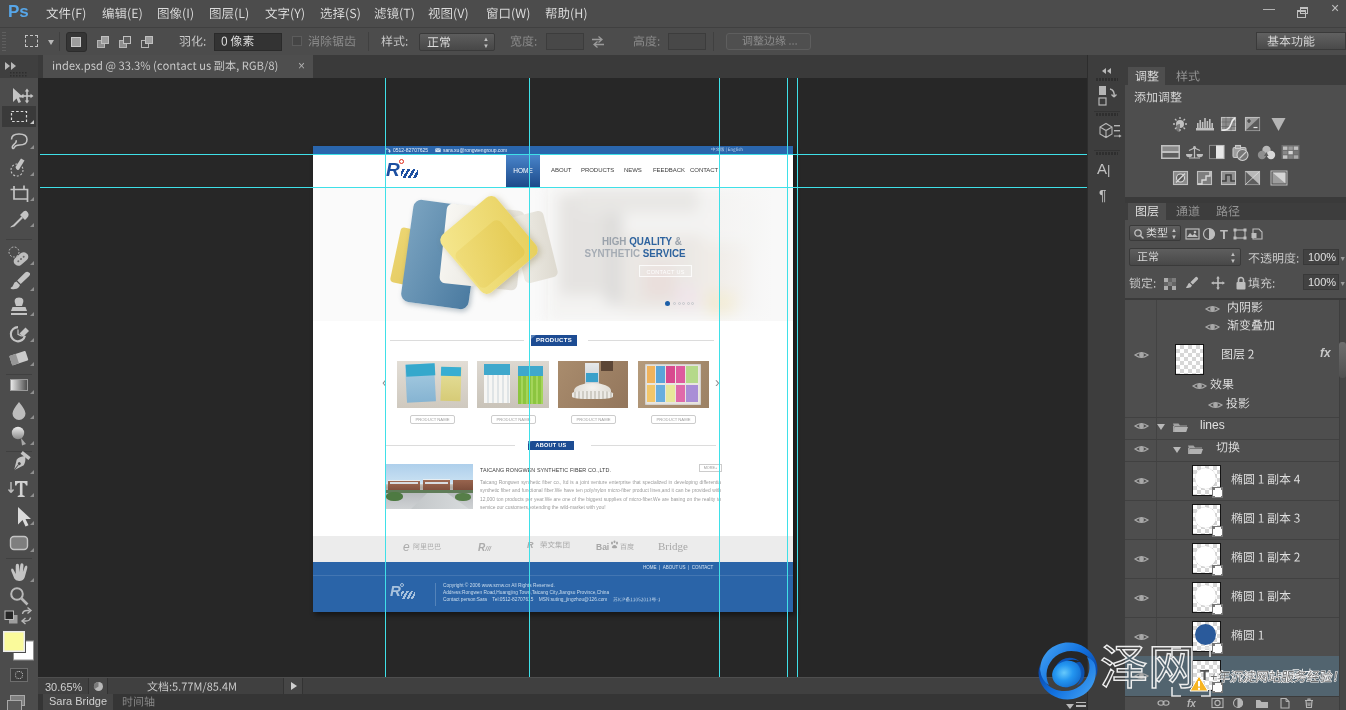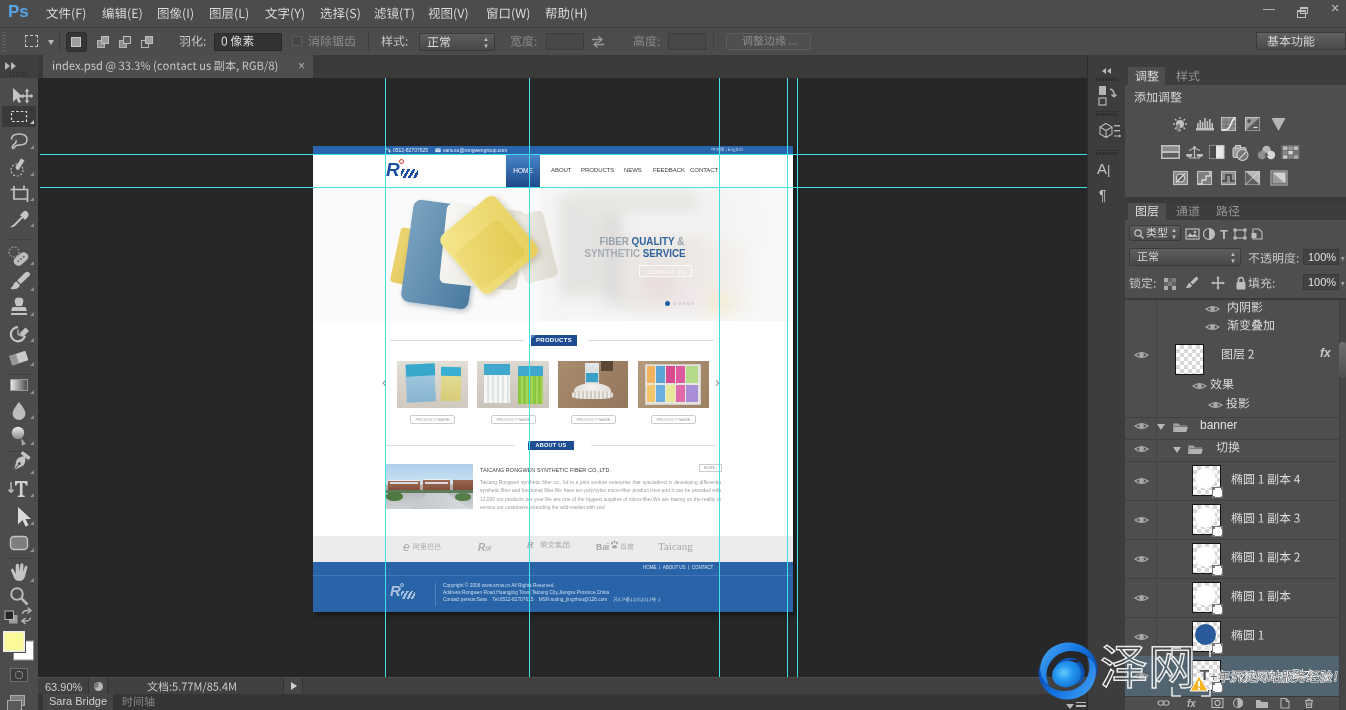--- a/index.html
+++ b/index.html
@@ -530,21 +530,21 @@
       <div style="position:absolute;left:78px;top:14px;width:164px;height:110px;filter:blur(0.45px);">
         <div style="position:absolute;left:4px;top:30px;width:46px;height:56px;background:linear-gradient(110deg,#ecd672,#dfc258);border-radius:4px;transform:rotate(12deg);"></div>
         <div style="position:absolute;left:16px;top:2px;width:68px;height:103px;background:linear-gradient(105deg,#7aa3c0,#4a7aa0);border-radius:8px;transform:rotate(8deg);box-shadow:2px 2px 5px rgba(60,90,110,0.35);"></div>
         <div style="position:absolute;left:52px;top:6px;width:78px;height:80px;background:linear-gradient(100deg,#f8f7f3,#e2dfd7);border-radius:6px;transform:rotate(6deg);"></div>
         <div style="position:absolute;left:126px;top:12px;width:34px;height:68px;background:linear-gradient(100deg,#f2f0ea,#ddd9cf);border-radius:5px;transform:rotate(-14deg);"></div>
         <div style="position:absolute;left:62px;top:6px;width:72px;height:76px;background:linear-gradient(115deg,#f5e78e,#e7cf5c);border-radius:8px;transform:rotate(-40deg);box-shadow:1px 3px 6px rgba(130,115,60,0.35);"></div>
         <div style="position:absolute;left:70px;top:30px;width:58px;height:46px;background:linear-gradient(115deg,#f0dd7a,#e4ca52);border-radius:6px;transform:rotate(-40deg);"></div>
       </div>
 
       <div style="position:absolute;left:142px;top:49px;width:360px;height:24px;text-align:center;font-weight:bold;font-size:10px;letter-spacing:0px;line-height:11.5px;transform:scaleX(0.98);">
-        <span style="display:inline-block;transform:translateX(7px);"><span style="color:#9aa2ab;">FIBER </span><span style="color:#2e639e;">QUALITY</span><span style="color:#9aa2ab;"> &amp;</span></span><br>
+        <span style="display:inline-block;transform:translateX(7px);"><span style="color:#9aa2ab;">HIGH </span><span style="color:#2e639e;">QUALITY</span><span style="color:#9aa2ab;"> &amp;</span></span><br>
         <span style="color:#a5acb4;">SYNTHETIC </span><span style="color:#2e639e;">SERVICE</span>
       </div>
       <div style="position:absolute;left:326px;top:78px;width:53px;height:12px;border:1px solid rgba(255,255,255,0.8);background:rgba(250,250,250,0.12);color:#fefefe;font-size:5.5px;text-align:center;line-height:12px;letter-spacing:0.3px;">CONTACT US</div>
 
       <div style="position:absolute;left:352px;top:114px;width:5px;height:5px;border-radius:50%;background:#1c5fa8;"></div>
       <div style="position:absolute;left:360px;top:115px;width:3px;height:3px;border-radius:50%;border:0.8px solid #c4c8cc;"></div>
       <div style="position:absolute;left:364.5px;top:115px;width:3px;height:3px;border-radius:50%;border:0.8px solid #c4c8cc;"></div>
       <div style="position:absolute;left:369px;top:115px;width:3px;height:3px;border-radius:50%;border:0.8px solid #c4c8cc;"></div>
       <div style="position:absolute;left:373.5px;top:115px;width:3px;height:3px;border-radius:50%;border:0.8px solid #c4c8cc;"></div>
       <div style="position:absolute;left:378px;top:115px;width:3px;height:3px;border-radius:50%;border:0.8px solid #c4c8cc;"></div>
@@ -655,21 +655,21 @@
           </g>
         </svg>
       <span style="position:absolute;left:307px;top:7px;font-size:7px;color:#a6a6a6;">
           <svg width="14.0" height="8.8" style="display:block;margin-top:0.0px;margin-left:0.0px;">
             <g fill="#a6a6a6">
               <path transform="translate(0.00,6.16) scale(0.00700,-0.00700)" d="M177 563V-81H253V-16H759V-81H837V563H497C510 608 524 662 536 713H937V786H64V713H449C442 663 431 607 420 563ZM253 241H759V54H253ZM253 310V493H759V310Z"></path>
               <path transform="translate(7.00,6.16) scale(0.00700,-0.00700)" d="M386 644V557H225V495H386V329H775V495H937V557H775V644H701V557H458V644ZM701 495V389H458V495ZM757 203C713 151 651 110 579 78C508 111 450 153 408 203ZM239 265V203H369L335 189C376 133 431 86 497 47C403 17 298 -1 192 -10C203 -27 217 -56 222 -74C347 -60 469 -35 576 7C675 -37 792 -65 918 -80C927 -61 946 -31 962 -15C852 -5 749 15 660 46C748 93 821 157 867 243L820 268L807 265ZM473 827C487 801 502 769 513 741H126V468C126 319 119 105 37 -46C56 -52 89 -68 104 -80C188 78 201 309 201 469V670H948V741H598C586 773 566 813 548 845Z"></path>
             </g>
           </svg>
         </span>
-      <div style="position:absolute;left:345px;top:4px;font-size:11px;font-family:'Liberation Serif',serif;color:#a8a8a8;">Taicang</div>
+      <div style="position:absolute;left:345px;top:4px;font-size:11px;font-family:'Liberation Serif',serif;color:#a8a8a8;">Bridge</div>
     </div>
 
     <div style="position:absolute;left:0;top:416px;width:480px;height:50px;background:#2a64a8;color:#cfe0f0;">
       <div style="position:absolute;left:330px;top:3px;width:75px;font-size:4.5px;color:#d8e5f2;">HOME&nbsp;&nbsp;|&nbsp;&nbsp;ABOUT US&nbsp;&nbsp;|&nbsp;&nbsp;CONTACT</div>
       <div style="position:absolute;left:0px;top:13px;width:480px;height:1px;background:rgba(255,255,255,0.12);"></div>
       <div style="position:absolute;left:77px;top:23px;width:30px;height:20px;">
         <span style="position:absolute;left:0;top:-3px;font-size:15px;font-weight:bold;font-style:italic;color:#a8c2dd;">R</span>
         <span style="position:absolute;left:10px;top:-2px;width:4px;height:4px;border:1.3px solid #a8c2dd;border-radius:50%;"></span>
         <span style="position:absolute;left:11px;top:6px;width:14px;height:8px;background:repeating-linear-gradient(-60deg,transparent 0 1.7px,#a8c2dd 1.7px 3.8px);"></span>
       </div>
@@ -703,21 +703,21 @@
   <div class="vguide" style="left:347px;"></div>
   <div class="vguide" style="left:491px;"></div>
   <div class="vguide" style="left:681px;"></div>
   <div class="vguide" style="left:749px;"></div>
   <div class="vguide" style="left:759px;"></div>
   <div class="hguide" style="top:76px;"></div>
   <div class="hguide" style="top:109px;"></div>
 </div>
 
 <div class="abs" id="statusbar">
-  <span style="position:absolute;left:7px;top:3px;font-size:11px;color:#d0d0d0;">63.90%</span>
+  <span style="position:absolute;left:7px;top:3px;font-size:11px;color:#d0d0d0;">30.65%</span>
   <div style="position:absolute;left:50px;top:0px;width:20px;height:17px;background:#464646;border-left:1px solid #333;border-right:1px solid #333;">
       <svg width="12" height="12" style="position:absolute;left:4px;top:3px;">
         <circle cx="5.5" cy="5.5" r="4.5" fill="#b8b8b8"></circle>
         <path d="M5.5 5.5 L5.5 1 A4.5 4.5 0 0 0 1.6 8 z" fill="#7a7a7a"></path>
       </svg>
     </div>
   <span style="position:absolute;left:109px;top:3px;font-size:11px;color:#d0d0d0;">
       <svg width="90.0" height="13.8" style="display:block;margin-top:0.0px;margin-left:0.0px;">
         <g fill="#d0d0d0">
           <path transform="translate(0.00,9.68) scale(0.01100,-0.01100)" d="M423 823C453 774 485 707 497 666L580 693C566 734 531 799 501 847ZM50 664V590H206C265 438 344 307 447 200C337 108 202 40 36 -7C51 -25 75 -60 83 -78C250 -24 389 48 502 146C615 46 751 -28 915 -73C928 -52 950 -20 967 -4C807 36 671 107 560 201C661 304 738 432 796 590H954V664ZM504 253C410 348 336 462 284 590H711C661 455 592 344 504 253Z"></path>
@@ -1134,21 +1134,21 @@
     <svg width="15" height="10" style="position:absolute;left:9px;top:121px;">
         <path d="M1 5 Q7.5 0.2 14 5 Q7.5 9.8 1 5 z" fill="none" stroke="#a8a8a8" stroke-width="1.3"></path>
         <circle cx="7.5" cy="5" r="2.4" fill="#a8a8a8"></circle>
       </svg>
       <div style="position:absolute;left:32px;top:124px;width:0;height:0;border-left:4.5px solid transparent;border-right:4.5px solid transparent;border-top:6px solid #b8b8b8;"></div>
       <svg width="16" height="12" style="position:absolute;left:47px;top:121px;">
         <path d="M1 2.5 l5.5 0 l1.5 2 l7 0 l0 1 l-13 0 z" fill="#a2a2a2"></path>
         <path d="M1 11 l1.5 -5 l13.5 0 l-1.8 5 z" fill="#b2b2b2"></path>
         <rect x="1" y="5" width="1.5" height="6" fill="#a2a2a2"></rect>
       </svg>
-      <div style="position:absolute;left:75px;top:118px;font-size:12px;color:#e0e0e0;white-space:nowrap;">banner</div>
+      <div style="position:absolute;left:75px;top:118px;font-size:12px;color:#e0e0e0;white-space:nowrap;">lines</div>
     <div style="position:absolute;left:0;top:139px;width:221px;height:1px;background:#414141;"></div>
     <svg width="15" height="10" style="position:absolute;left:9px;top:144px;">
         <path d="M1 5 Q7.5 0.2 14 5 Q7.5 9.8 1 5 z" fill="none" stroke="#a8a8a8" stroke-width="1.3"></path>
         <circle cx="7.5" cy="5" r="2.4" fill="#a8a8a8"></circle>
       </svg>
       <div style="position:absolute;left:48px;top:147px;width:0;height:0;border-left:4.5px solid transparent;border-right:4.5px solid transparent;border-top:6px solid #b8b8b8;"></div>
       <svg width="16" height="12" style="position:absolute;left:62px;top:143px;">
         <path d="M1 2.5 l5.5 0 l1.5 2 l7 0 l0 1 l-13 0 z" fill="#a2a2a2"></path>
         <path d="M1 11 l1.5 -5 l13.5 0 l-1.8 5 z" fill="#b2b2b2"></path>
         <rect x="1" y="5" width="1.5" height="6" fill="#a2a2a2"></rect>

